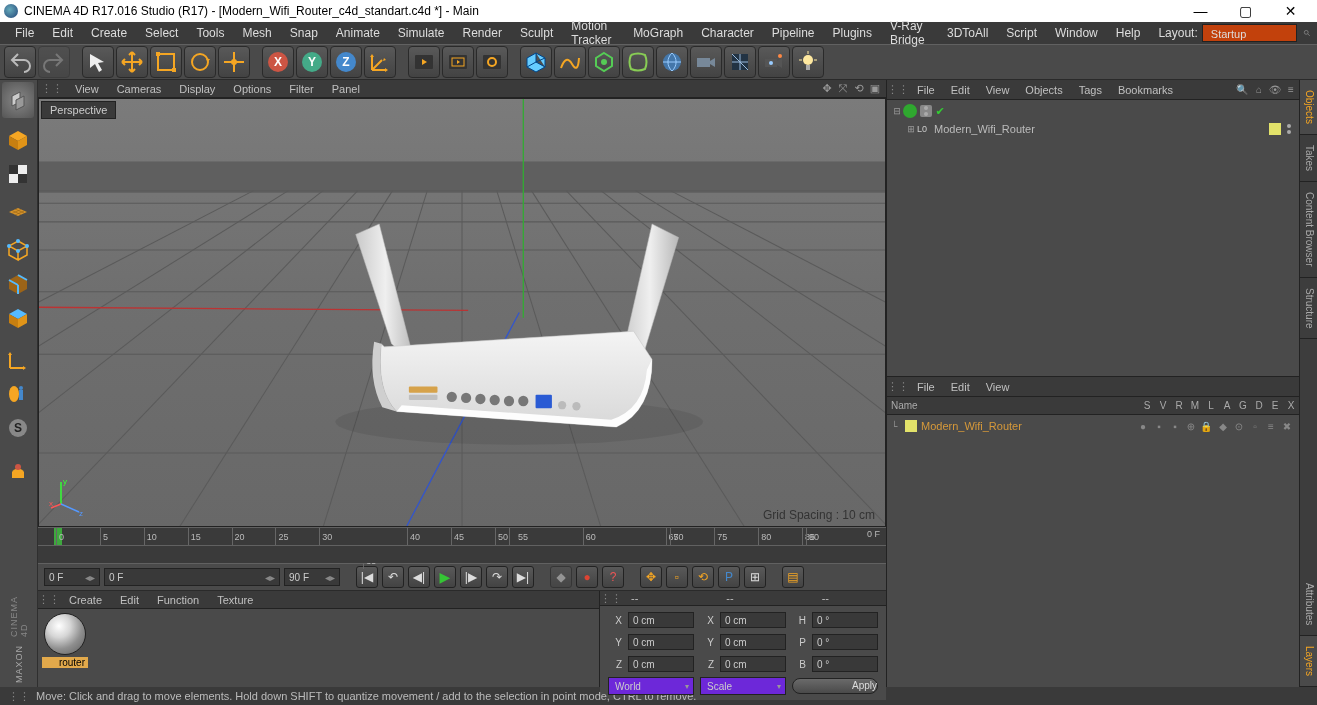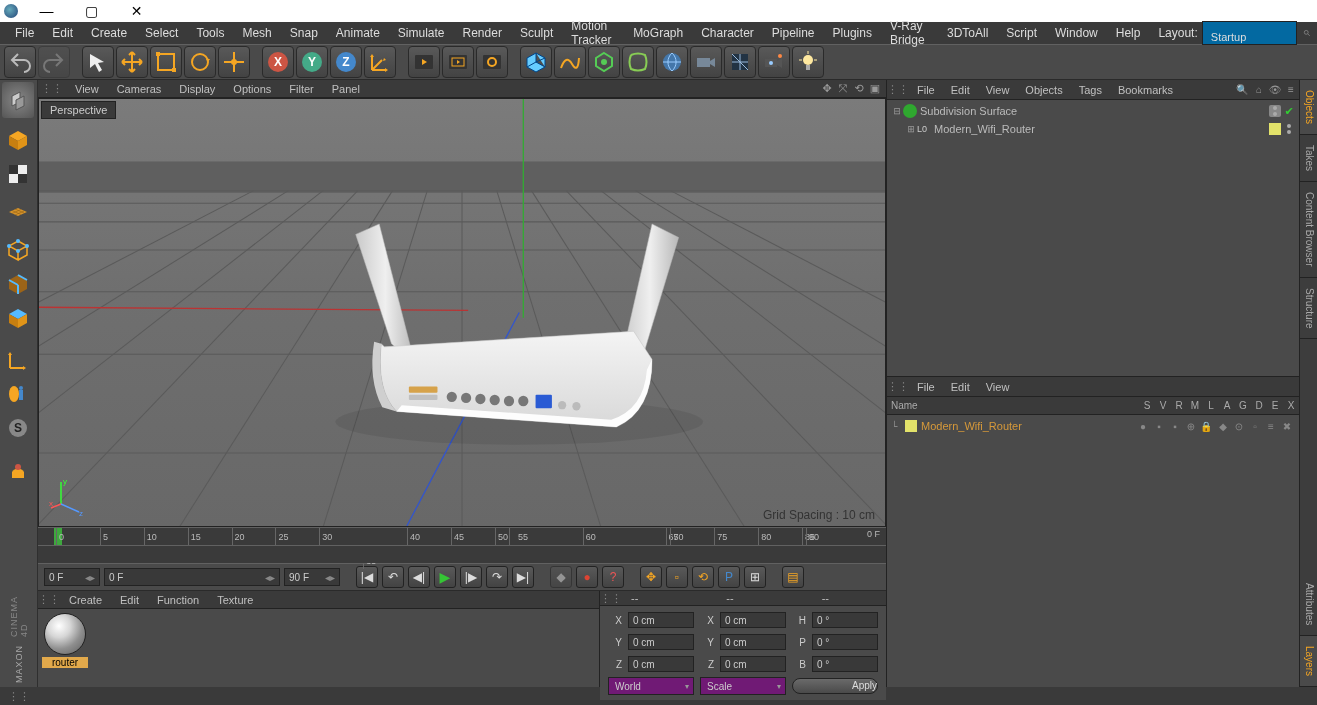--- a/index.html
+++ b/index.html
@@ -10,21 +10,21 @@
 .titlebar .app-icon { width:14px; height:14px; border-radius:50%; background:radial-gradient(circle at 40% 40%,#6ab 0,#247 100%); margin-right:6px;}
 .titlebar .title { flex:1; }
 .titlebar .win-ctrls { display:flex; }
 .titlebar .win-ctrls div { width:45px; height:22px; display:flex; align-items:center; justify-content:center; font-size:14px; }
 
 
 .menubar { height:22px; background:#3a3a3a; display:flex; align-items:center; padding:0 6px; gap:0; color:#ddd; font-size:12px; }
 .menubar span { padding:2px 9px; cursor:default; }
 .menubar .spacer { flex:1; }
 .menubar .layout-label { padding-right:4px; }
-.menubar .layout-sel { background:#0369a1; border:1px solid #222; padding:9px 50px 1px 8px; font-size:11px; color:#ddd;}
+.menubar .layout-sel { background:#c2410c; border:1px solid #222; padding:3px 50px 1px 8px; font-size:11px; color:#ddd;}
 .menubar .srch-ico { width:14px; height:14px; margin-left:6px; color:#999;}
 
 
 .toolbar-row { height:36px; background:#4a4a4a; border-top:1px solid #616161; border-bottom:1px solid #2a2a2a; display:flex; align-items:center; padding:2px 4px; gap:2px; }
 .tool-ico { width:32px; height:32px; border-radius:4px; display:flex; align-items:center; justify-content:center; position:relative;}
 .tool-ico.sep { width:8px; }
 .tool-ico svg { width:24px; height:24px; }
 .tool-ico.active { background:#2563d4; }
 .tool-ico.group-bg { background:linear-gradient(#595959,#434343); border:1px solid #2a2a2a;}
 
@@ -67,27 +67,27 @@
 .time-controls .rec{ color:#d43; }
 
 
 .bottom-strip { height:96px; display:flex; }
 .mat-panel { width:578px; display:flex; flex-direction:column; border-right:1px solid #222;}
 .mat-menubar { height:18px; background:#3a3a3a; display:flex; align-items:center; font-size:11px; border-bottom:1px solid #222;}
 .mat-menubar span { padding:1px 9px; }
 .mat-body { flex:1; background:#4a4a4a; padding:4px; display:flex; gap:6px;}
 .mat-thumb { width:46px; display:flex; flex-direction:column; align-items:center;}
 .mat-ball { width:42px; height:42px; border-radius:50%; background:radial-gradient(circle at 35% 30%,#fff 0,#d6d6d6 30%,#8f8f8f 60%,#5a5a5a 100%); border:1px solid #222;}
-.mat-label { background:#e2a94b; color:#000; font-size:10px; padding:0 3px; width:100%; text-align:center; margin-top:2px;}
+.mat-label { background:#e2a94b; color:#000; font-size:10px; padding:0 3px; width:100%; text-align:right; margin-top:2px;}
 
 .coord-panel { flex:1; display:flex; flex-direction:column;}
 .coord-body { flex:1; background:#4a4a4a; padding:4px 8px; display:grid; grid-template-columns:14px 66px 14px 66px 14px 66px; grid-auto-rows:20px; gap:2px 6px; align-items:center; font-size:10px;}
 .coord-body .lbl{ color:#ccc; text-align:right;}
 .coord-body .fld{ background:#393939; border:1px solid #222; height:16px; padding:0 4px; color:#ccc; display:flex; align-items:center;}
-.coord-body .drop{ background:#701a75; border:1px solid #222; height:18px; padding:0 6px; color:#ccc; display:flex; align-items:center; grid-column:span 2; position:relative;}
+.coord-body .drop{ background:#6d28d9; border:1px solid #222; height:18px; padding:0 6px; color:#ccc; display:flex; align-items:center; grid-column:span 2; position:relative;}
 .coord-body .drop:after{ content:"▾"; position:absolute; right:4px; color:#999; font-size:8px;}
 .coord-body .apply-btn{ grid-column:5 / span 2; background:linear-gradient(#6a6a6a,#4a4a4a); border:1px solid #222; border-radius:8px; height:16px; text-align:right; color:#ddd; font-size:10px; line-height:14px;}
 
 
 .panel-menubar { height:20px; background:#3a3a3a; display:flex; align-items:center; font-size:11px; border-bottom:1px solid #222;}
 .panel-menubar .dots{ width:22px; text-align:center; color:#888;}
 .panel-menubar span{ padding:1px 8px;}
 .panel-menubar .pm-spacer{flex:1;}
 .panel-menubar .pm-ico{ width:16px; text-align:center; color:#999; font-size:10px;}
 
@@ -115,20 +115,21 @@
 
 
 .statusbar { height:18px; background:#3a3a3a; color:#bbb; font-size:11px; display:flex; align-items:center; padding:0 8px;}
 .logo-vert { writing-mode:vertical-rl; transform:rotate(180deg); font-size:9px; color:#888; letter-spacing:1px; padding:4px 0;}
 </style>
 </head>
 <body>
 
 <div class="titlebar">
   <div class="app-icon"></div>
+  <div class="title">CINEMA 4D R17.016 Studio (R17) - [Modern_Wifi_Router_c4d_standart.c4d *] - Main</div>
   <div class="win-ctrls">
     <div>—</div>
     <div>▢</div>
     <div>✕</div>
   </div>
 </div>
 
 <div class="menubar">
   <span>File</span>
   <span>Edit</span>
@@ -664,21 +665,20 @@
           <div class="pm-spacer"></div>
           <div class="pm-ico">🔍</div>
           <div class="pm-ico">⌂</div>
           <div class="pm-ico">👁</div>
           <div class="pm-ico">≡</div>
         </div>
         <div class="obj-tree">
           <div class="tree-row">
             <div class="exp">⊟</div>
             <span class="obj-ico circle-green"></span>
-            <div class="lbl">Subdivision Surface</div>
             <div class="tags">
               <span class="tag" style="background:linear-gradient(#888 50%,#888 50%);border-radius:2px;position:relative">
                   <span style="position:absolute;width:4px;height:4px;background:#aaa;border-radius:50%;top:1px;left:4px"></span>
                   <span style="position:absolute;width:4px;height:4px;background:#aaa;border-radius:50%;bottom:1px;left:4px"></span>
                 </span>
               <span class="tag" style="color:#3c3;font-size:11px;line-height:12px;text-align:center">✔</span>
             </div>
           </div>
           <div class="tree-row" style="padding-left:18px">
             <div class="exp">⊞</div>
@@ -742,18 +742,19 @@
       <div class="vtab">Structure</div>
       <div style="flex:1"></div>
       <div class="vtab">Attributes</div>
       <div class="vtab active">Layers</div>
     </div>
   </div>
 </div>
 
 <div class="statusbar">
   <span style="color:#888;margin-right:6px">⋮⋮</span>
+  <span>Move: Click and drag to move elements. Hold down SHIFT to quantize movement / add to the selection in point mode, CTRL to remove.</span>
 </div>
 
 <div style="position:absolute; left:0; bottom:18px; width:38px; height:96px; background:#4a4a4a; border-right:1px solid #2f2f2f; display:flex; flex-direction:column; align-items:center; justify-content:flex-end;">
   <div class="logo-vert">CINEMA 4D</div>
   <div class="logo-vert" style="color:#aaa">MAXON</div>
 </div>
 
 </body></html>

